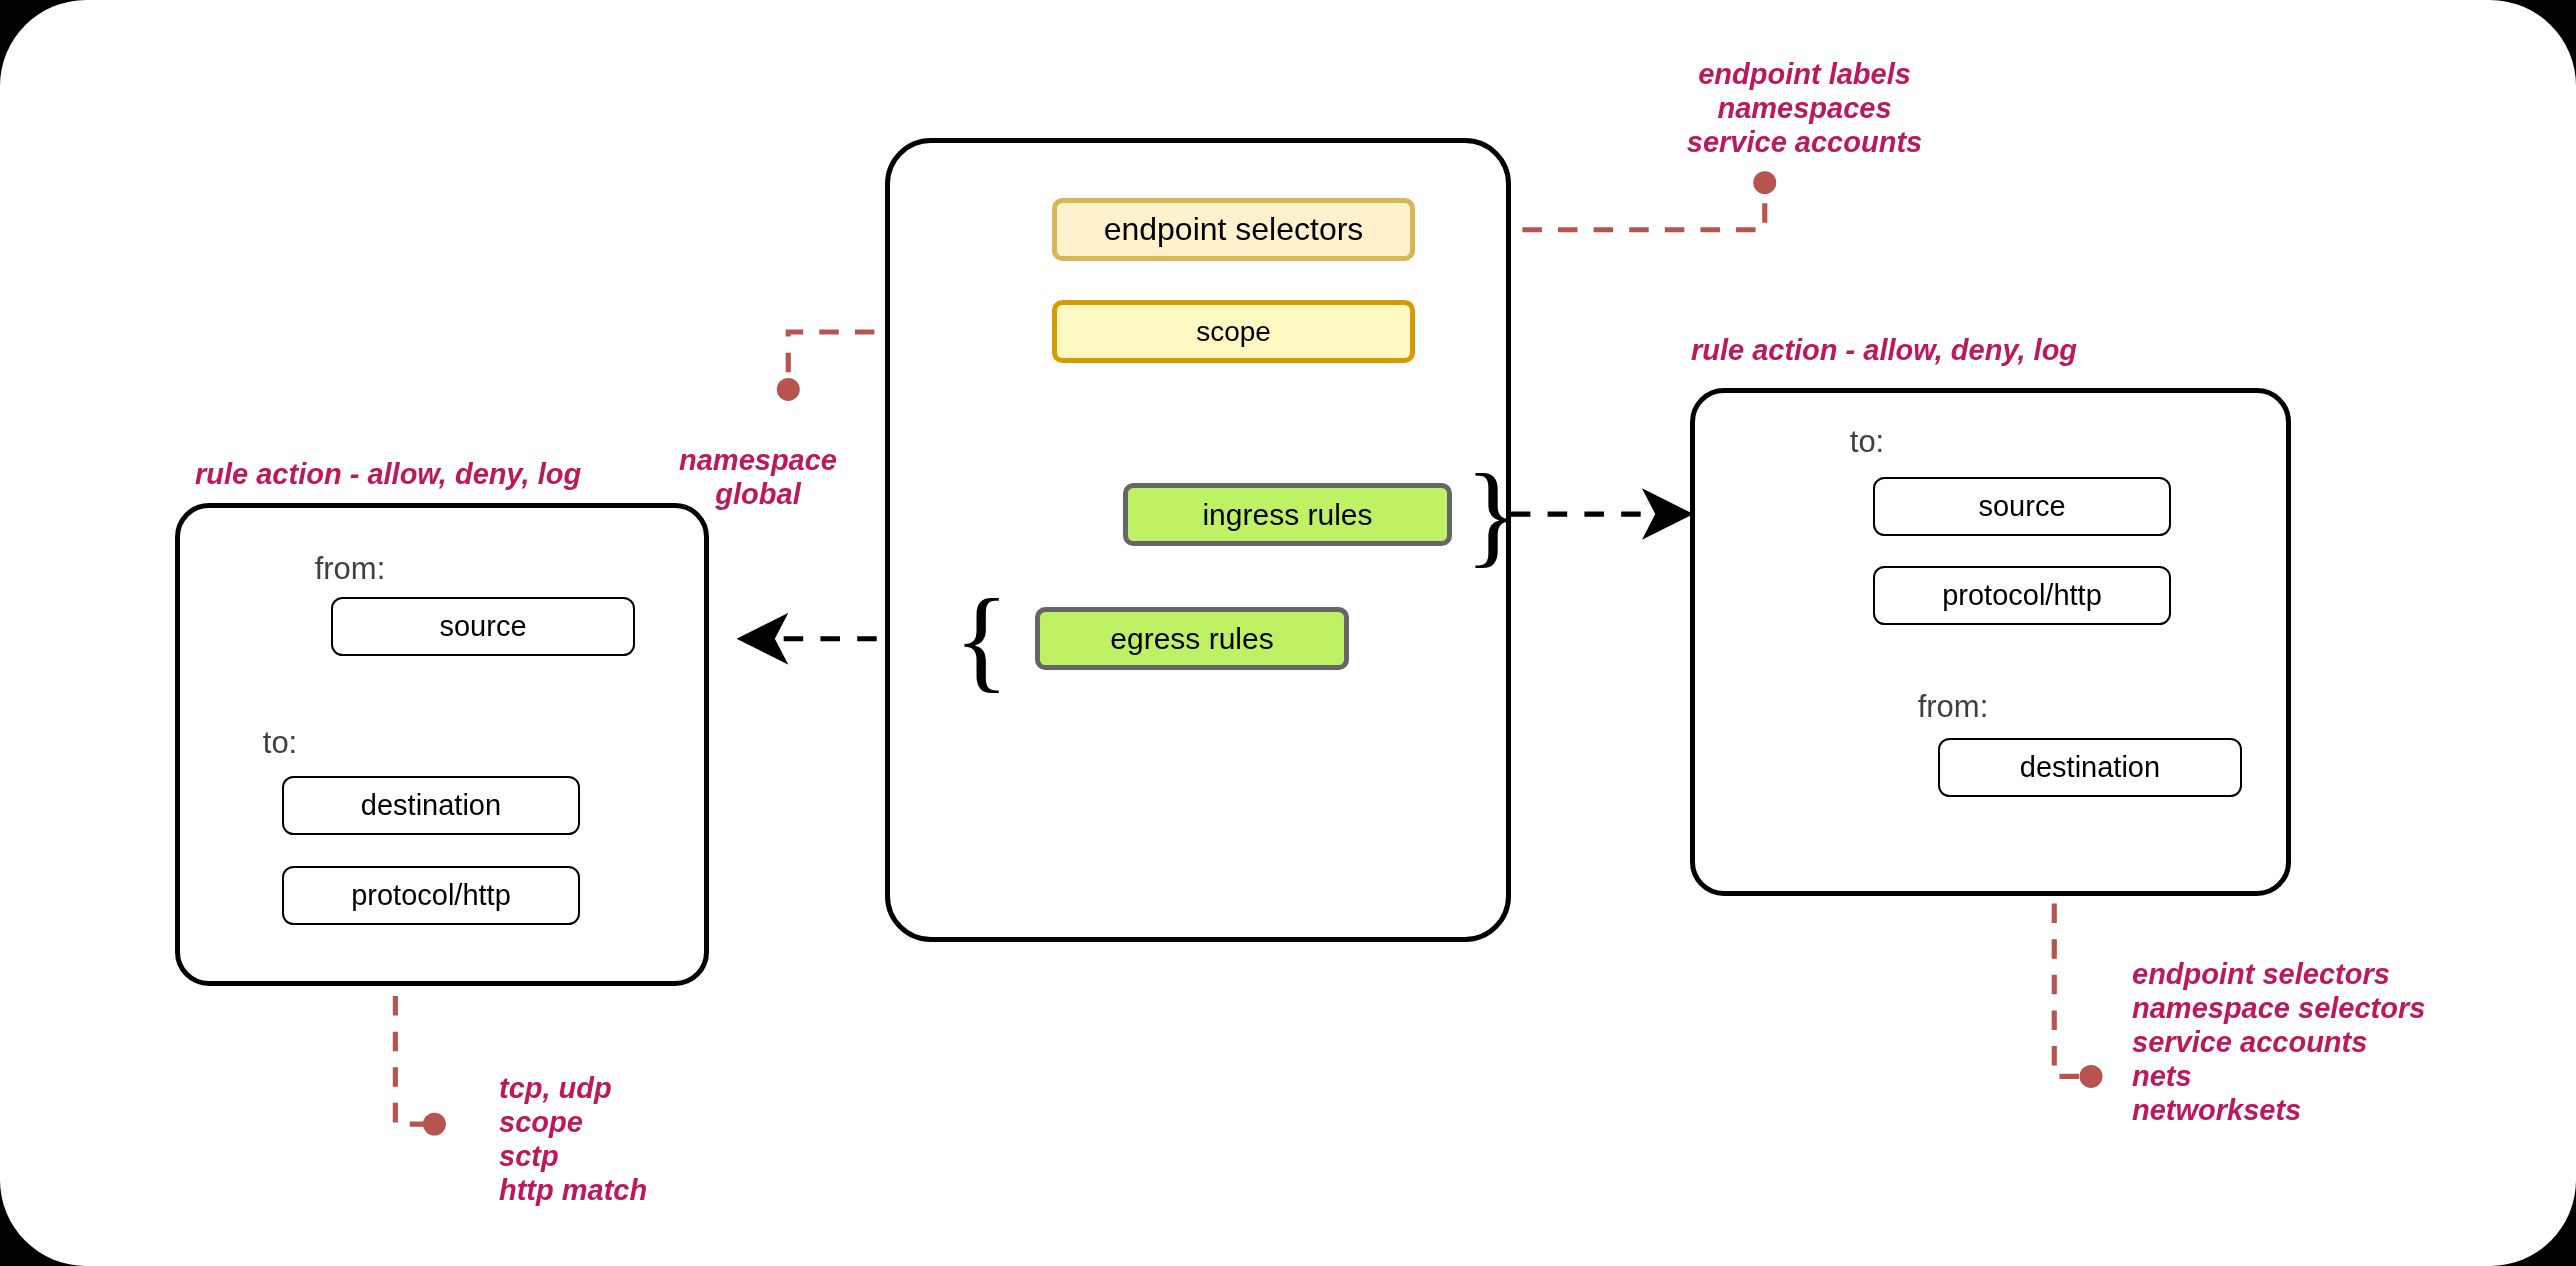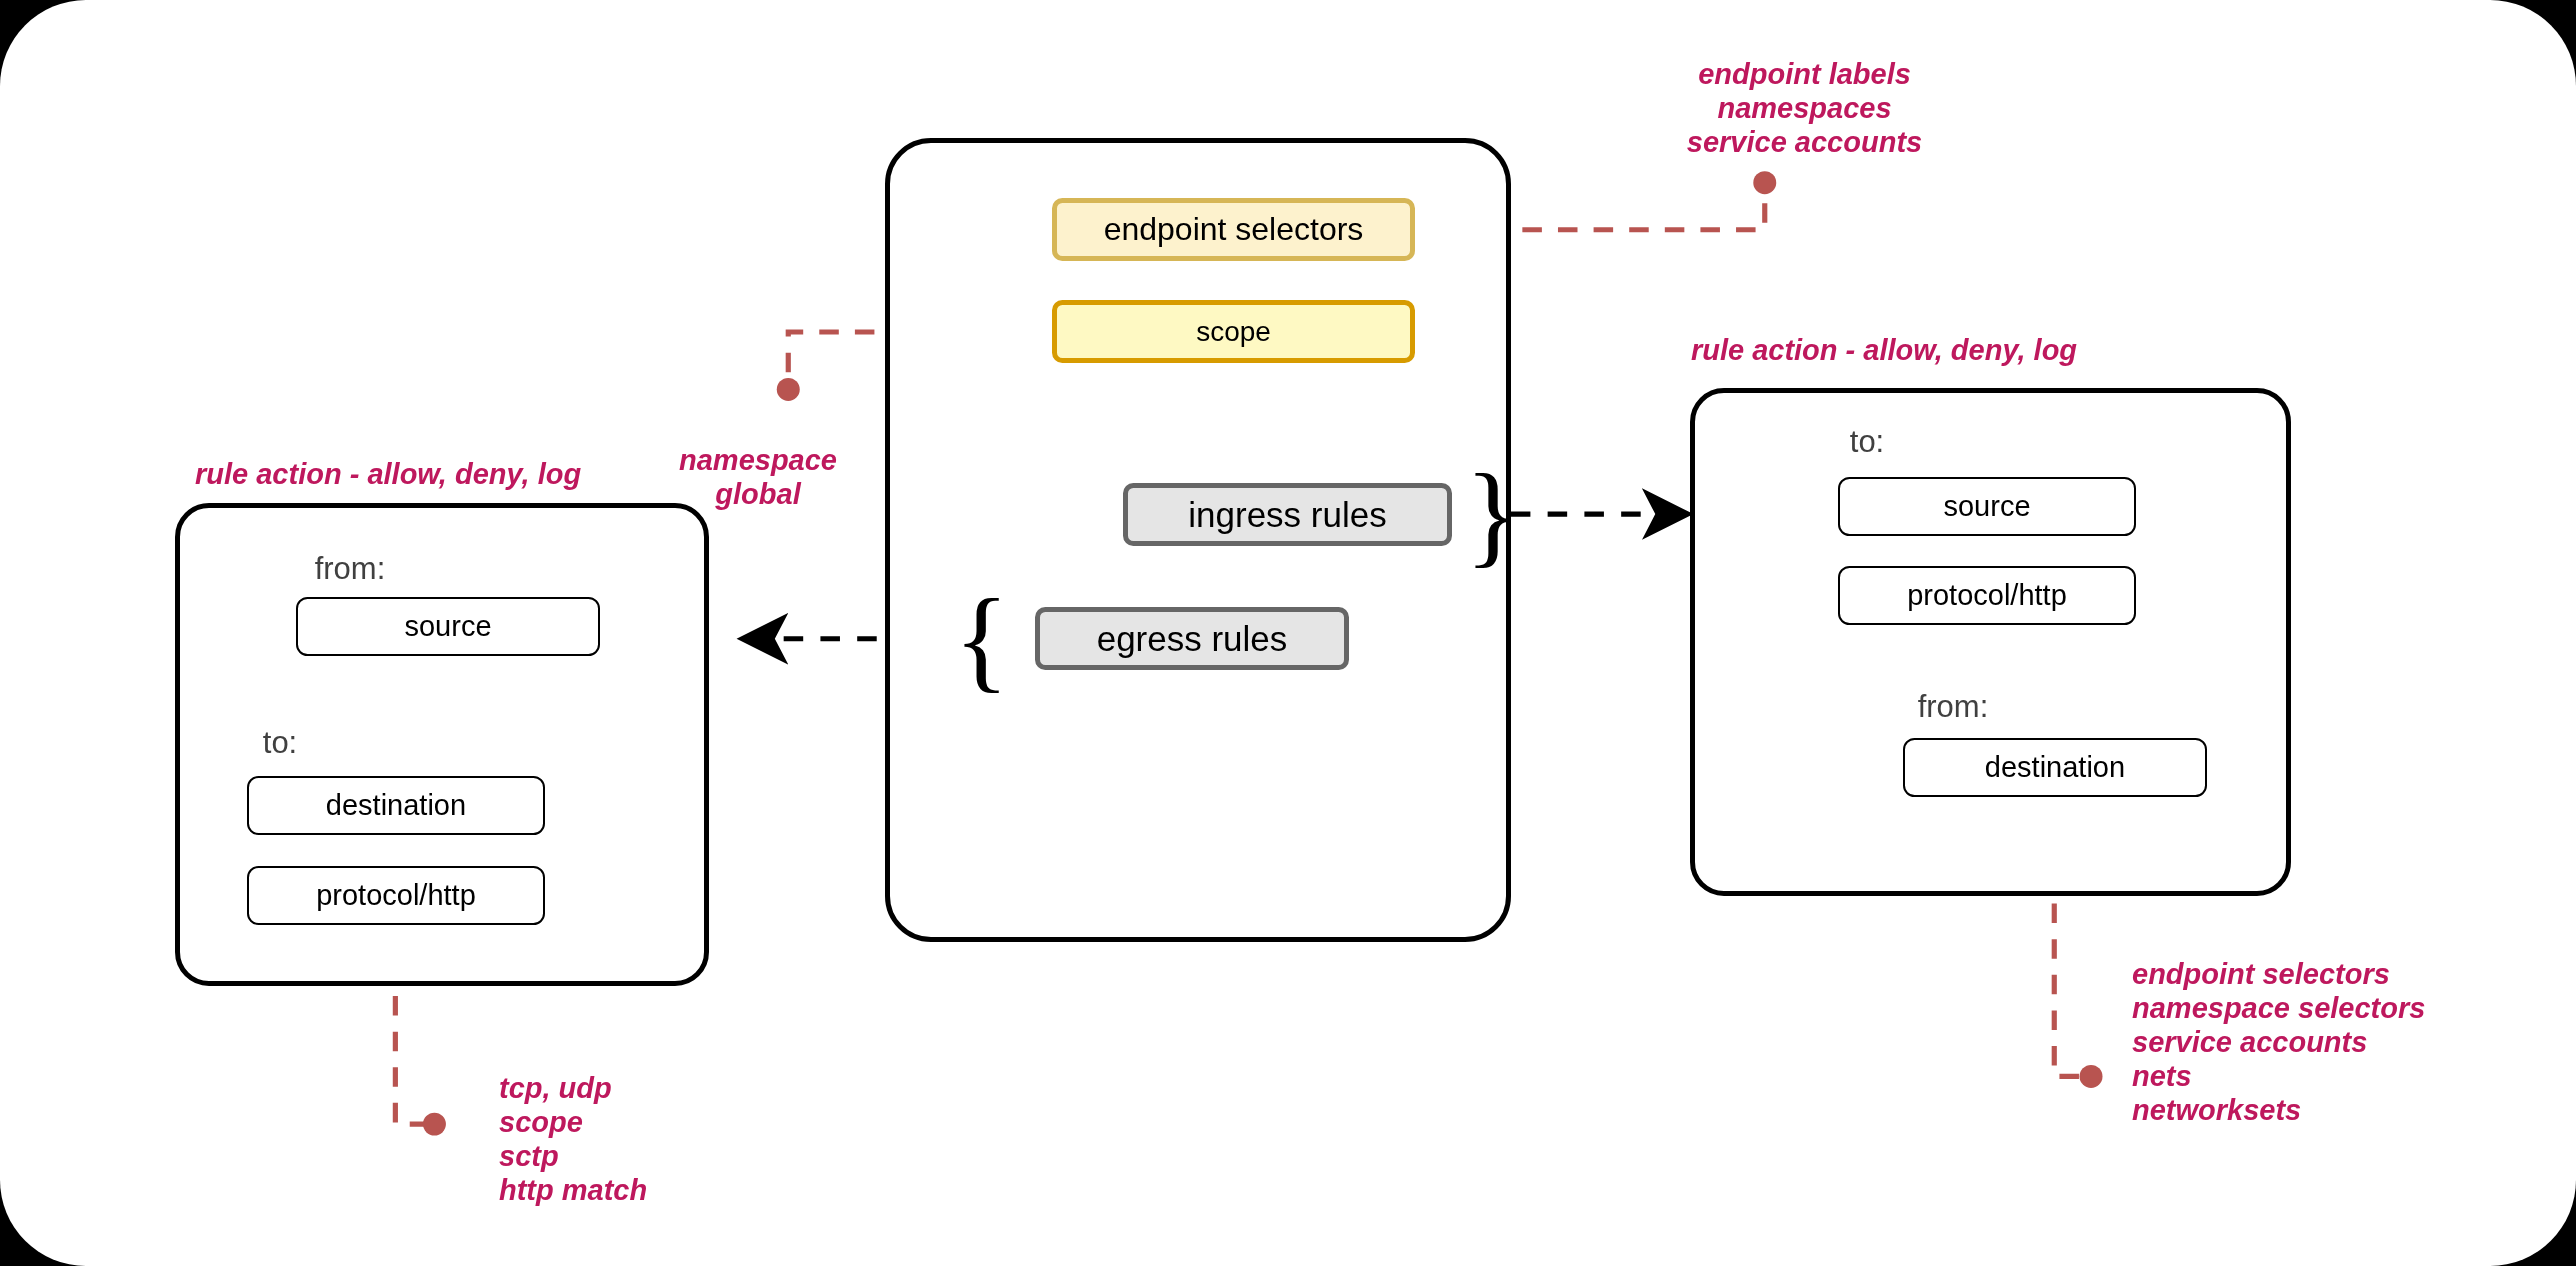--- a/index.html
+++ b/index.html
@@ -60,29 +60,30 @@
     background: #fdf2cd;
     border: 5.2px solid #d6b656;
     font-size: 32px;
   }
   .pill-orange {
     background: #fef9c3;
     border: 5.2px solid #d79b00;
     font-size: 28px;
   }
   .pill-grey {
-    background: #e5e5e5;
+    background: #bef264;
     border: 5.2px solid #666666;
-    font-size: 35px;
+    font-size: 30px;
   }
   .pill-white {
     background: #ffffff;
     border: 2.9px solid #000000;
     font-size: 29px;
     border-radius: 11.5px;
+    margin-left: 35px;
   }
 
   #endpoint-selectors { left: 1052px; top: 198px; width: 363px; height: 63px; }
   #scope              { left: 1052px; top: 300px; width: 363px; height: 63px; }
   #ingress-rules      { left: 1123px; top: 483px; width: 329px; height: 63px; }
   #egress-rules       { left: 1007px; top: 607px; width: 314px; height: 63px; margin-left: 28px; }
 
   
   #left-from-label { left: 287px; top: 549px; width: 126px; height: 40px; font-size: 31px; }
   #left-source     { left: 296px; top: 597px; width: 304px; height: 59px; }

